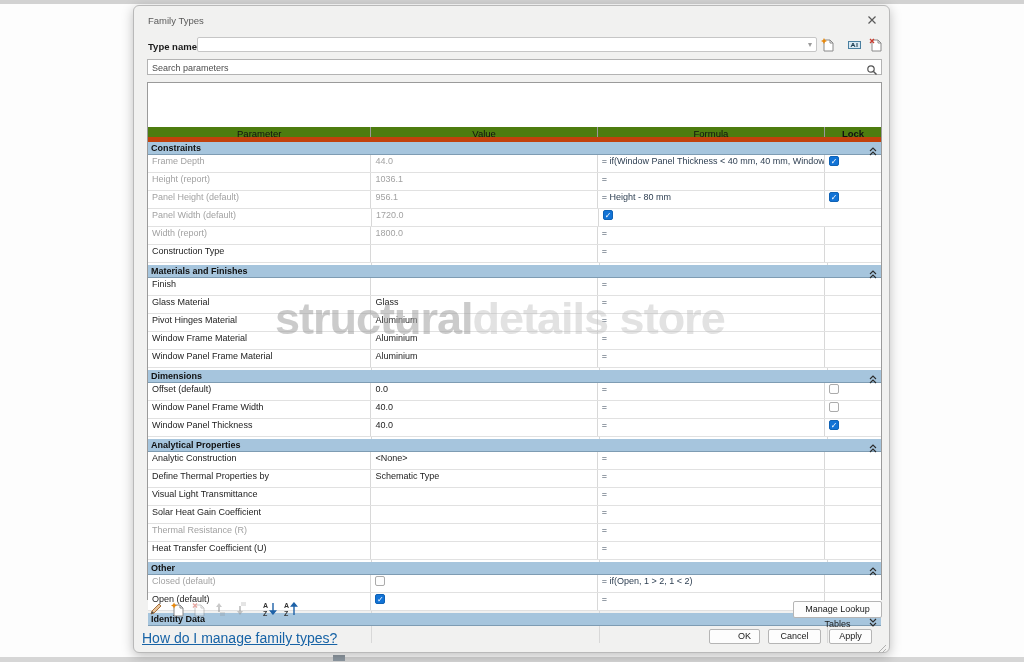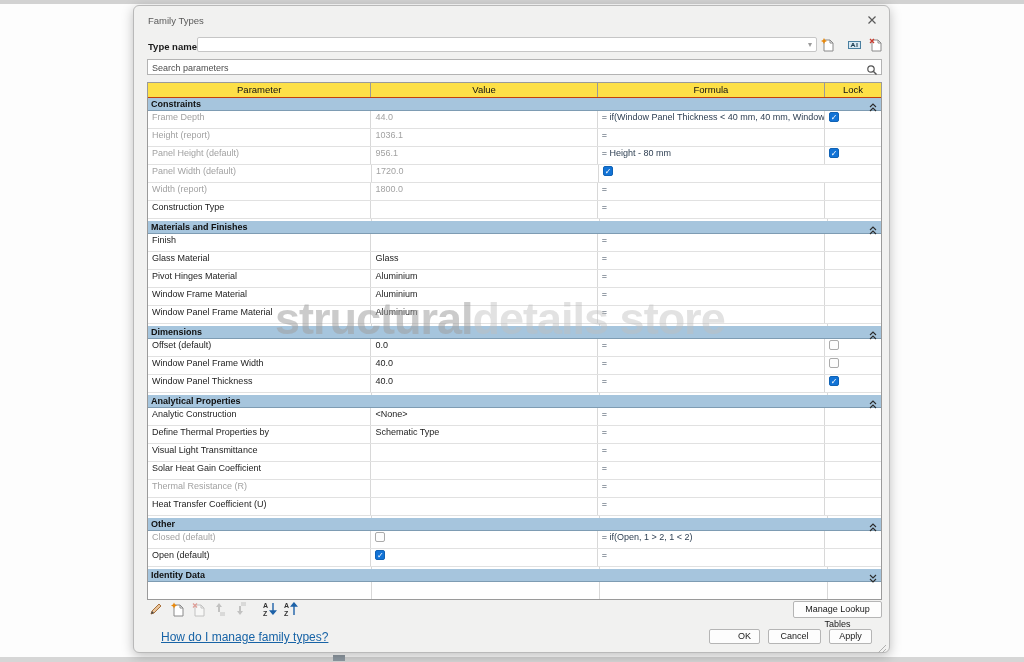--- a/index.html
+++ b/index.html
@@ -30,24 +30,24 @@
   .searchbox { position:absolute; left:13px; top:53px; width:735px; height:16px; background:#fff;
     border:1px solid #b3b3b3; }
   .searchbox input { position:absolute; left:4px; top:1px; width:710px; height:13px; border:none; outline:none;
     font-family:"Liberation Sans",sans-serif; font-size:9px; color:#333; background:transparent; }
   .searchbox input::placeholder { color:#4d4d4d; opacity:1; }
   .search-ic { position:absolute; right:3px; top:2px; }
 
   
   .ftable { position:absolute; left:13px; top:76px; width:735px; height:518px; background:#fff;
     border:1px solid #9a9a9a; }
-  .thead { display:flex; height:15px; border-bottom:1px solid #c2410c; background:#fde047; }
+  .thead { display:flex; height:15px; border-bottom:5px solid #c2410c; background:#4d7c0f;margin-top:44px; }
   .thead div { font-size:9.5px; color:#111; text-align:center; line-height:14px; border-right:1px solid #9a9a9a; }
   .thead div:last-child { border-right:none; }
-  .col-p { width:224px; } .col-v { width:227px; } .col-f { width:228px; } .col-l { width:56px; }
+  .col-p { width:224px; } .col-v { width:227px; } .col-f { width:228px; } .col-l { width:56px;font-weight:bold; }
 
   .tbody { position:relative; height:501px; overflow:hidden;
     background-image:linear-gradient(#d8d8d8,#d8d8d8),linear-gradient(#d8d8d8,#d8d8d8),linear-gradient(#d8d8d8,#d8d8d8);
     background-size:1px 100%,1px 100%,1px 100%; background-position:223px 0,451px 0,679px 0; background-repeat:no-repeat; }
 
   .sec { height:13px; background:#a6c5dd; border-bottom:1px solid #7e9cb3; display:flex; align-items:center;
     padding:0 4px 0 3px; margin-top:2px; position:relative; }
   .sec:first-child { margin-top:0; }
   .sec .sec-label { font-size:9px; font-weight:bold; color:#101010; line-height:12px; }
   .sec .sec-chev { position:absolute; right:4px; top:1px; }
@@ -69,21 +69,21 @@
   .dim { opacity:.45; }
 
   .btn { position:absolute; background:#fdfdfd; border:1px solid #b5b5b5; border-radius:2px;
     font-size:9px; color:#1a1a1a; text-align:center; cursor:pointer;
     font-family:"Liberation Sans",sans-serif; }
   .btn-mlt { left:659px; top:595px; width:89px; height:17px; line-height:15px; }
   .btn-ok { left:575px; top:623px; width:51px; height:15px; line-height:13px;padding-left:20px; }
   .btn-cancel { left:634px; top:623px; width:53px; height:15px; line-height:13px; }
   .btn-apply { left:695px; top:623px; width:43px; height:15px; line-height:13px; }
 
-  .help { position:absolute; left:27px; top:624px; font-size:12px; color:#1763a6; text-decoration:underline; cursor:pointer; }
+  .help { position:absolute; left:8px; top:624px; font-size:14px; color:#1763a6; text-decoration:underline; cursor:pointer; }
 
   .grip { position:absolute; right:2px; bottom:2px; width:10px; height:10px; }
 
   
   .watermark { position:absolute; left:275px; top:293px; font-size:45px; font-weight:bold;
     letter-spacing:-1px; pointer-events:none; z-index:50; white-space:nowrap; }
   .wm-a { color:rgba(160,160,160,.55); }
   .wm-b { color:rgba(190,190,190,.45); }
 </style>
 </head>

